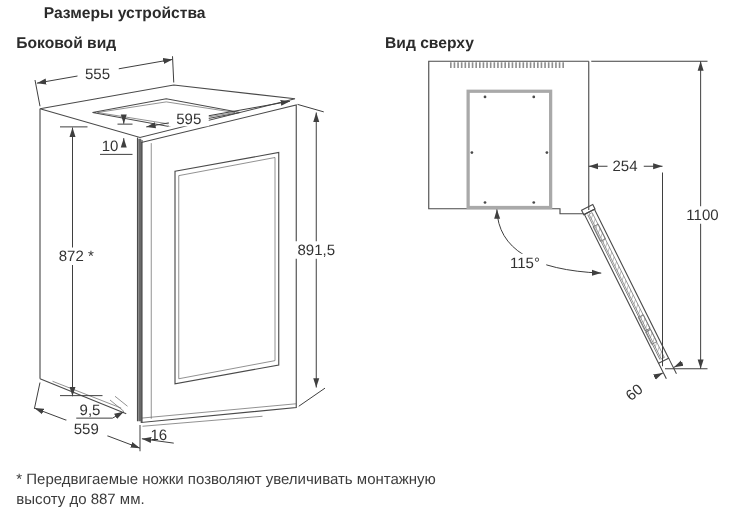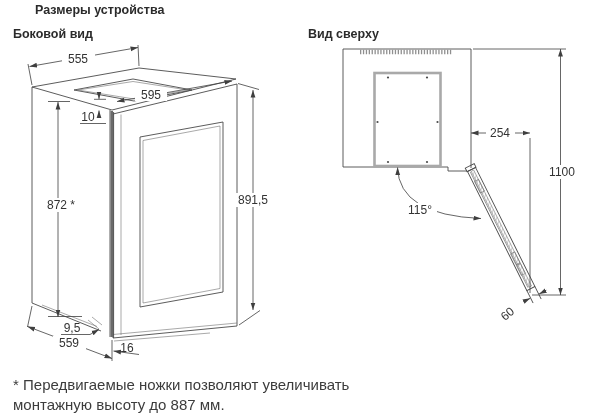--- a/index.html
+++ b/index.html
@@ -3,21 +3,21 @@
 <meta charset="utf-8">
 <style>
   html,body{margin:0;padding:0;background:#fff;}
   body{width:600px;height:417px;position:relative;overflow:hidden;
        font-family:"Liberation Sans",sans-serif;color:#333;}
   .hdr{position:absolute;font-weight:bold;font-size:12.5px;color:#2b2b2b;white-space:nowrap;}
   #title{left:35px;top:3px;}
   #side-label{left:13px;top:27px;text-align:center;}
   #top-label{left:308px;top:27px;}
   #footnote{position:absolute;left:13px;top:375px;width:345px;
-            font-size:15px;line-height:1.35;color:#3c3c3c;}
+            font-size:12px;line-height:1.35;color:#3c3c3c;}
   svg{position:absolute;left:0;top:0;}
   svg text{font-family:"Liberation Sans",sans-serif;font-size:12px;fill:#333;}
   .ln{stroke:#4a4a4a;stroke-width:0.9;fill:none;}
   .thin{stroke:#6e6e6e;stroke-width:0.6;fill:none;}
   .dim{stroke:#3f3f3f;stroke-width:0.8;fill:none;}
   .bg{fill:#fff;}
 </style>
 </head>
 <body>
 

